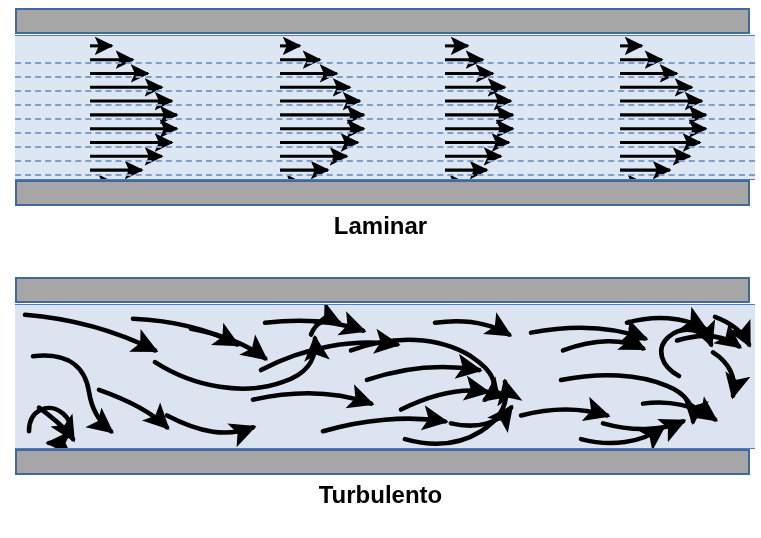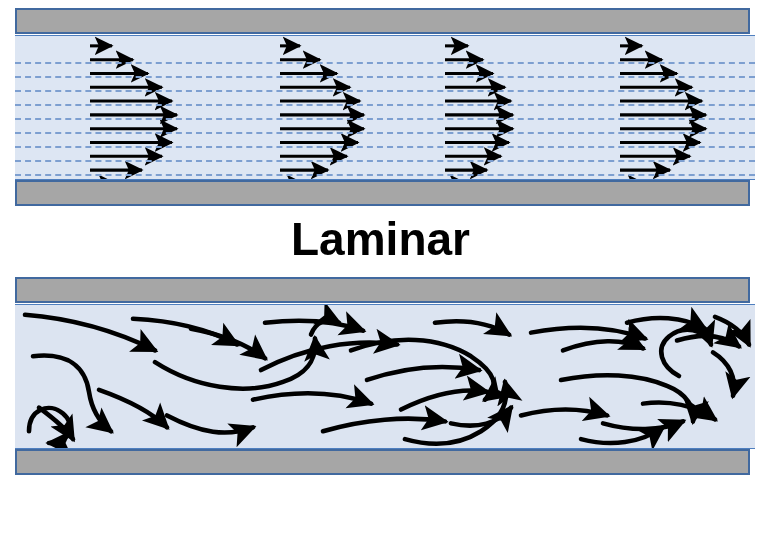--- a/index.html
+++ b/index.html
@@ -68,21 +68,21 @@
   }
 
   
   .caption {
     position: absolute;
     width: 761px;
     left: 0;
     text-align: center;
     font-family: "Liberation Sans", sans-serif;
     font-weight: bold;
-    font-size: 46px;
+    font-size: 24px;
     color: #000000;
     letter-spacing: 0px;
     white-space: nowrap;
   }
 
   
   #pipe-laminar { top: 8px; height: 197px; }
   #pipe-laminar .wall-top { top: 0px; }
   #pipe-laminar .fluid { top: 27px; height: 145px; }
   #pipe-laminar .wall-bottom { top: 172px; }
@@ -221,14 +221,15 @@
             <path d="M420,18 C448,14 474,18 494,30"></path>
             <path d="M700,12 C716,18 728,28 734,40"></path>
             <path d="M24,104 C40,116 52,126 58,136"></path>
           </g>
       </svg>
     </div>
 
     <div class="wall wall-bottom"></div>
   </div>
 
+  <div class="caption" id="caption-turb">Turbulento</div>
 
 </div>
 
 </body></html>

